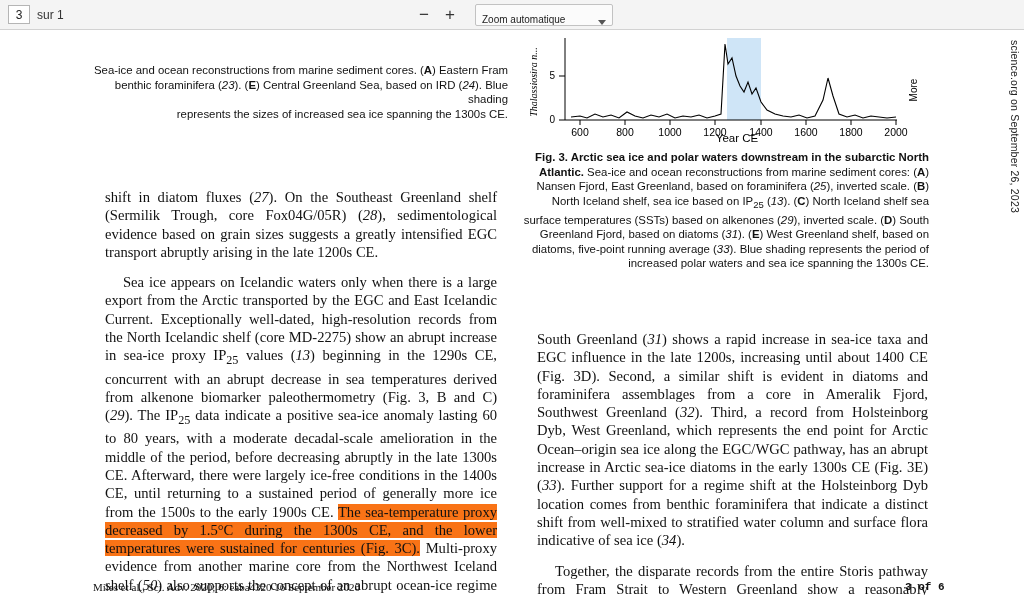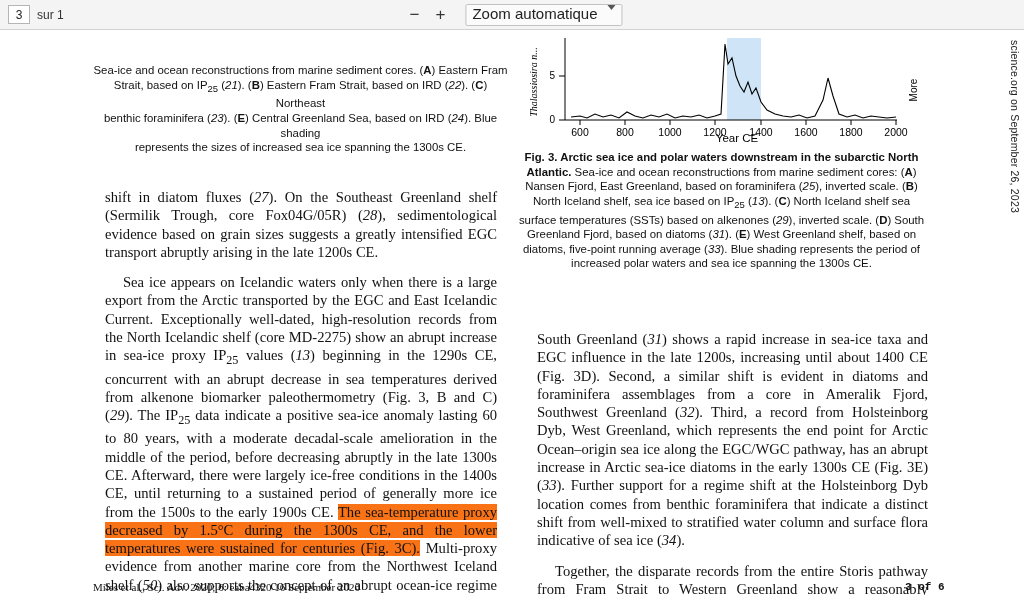--- a/index.html
+++ b/index.html
@@ -62,24 +62,24 @@
     border: none;
     cursor: pointer;
     line-height: 1;
   }
   .zoom-select {
     margin-left: 12px;
     height: 22px;
     min-width: 138px;
     border: 1px solid #c2c2c2;
     background: #fbfbfb;
-    font-size: 15px;
+    font-size: 10px;
     color: #222;
     display: flex;
-    align-items: flex-start;
+    align-items: flex-end;
     padding: 0 6px;
     box-sizing: border-box;
     justify-content: space-between;
     border-radius: 2px;
   }
   .caret {
     width: 0; height: 0;
     border-left: 4px solid transparent;
     border-right: 4px solid transparent;
     border-top: 5px solid #555;
@@ -107,21 +107,21 @@
     color: #111;
   }
   .body-text p { margin: 12px; text-indent: 18px; }
   .body-text p.noindent { text-indent: 0; }
 
   .cap {
     font-family: "Liberation Sans", sans-serif;
     font-size: 11.4px;
     line-height: 14.6px;
     color: #111;
-    text-align: center;
+    text-align: right;
   }
   .cap b { font-weight: bold; }
   .cap i { font-style: italic; }
 
   .hl {
     background: #f97316;
   }
 
   
   #cap-fig2 { left: 93px; top: 33px; width: 415px; }
@@ -198,23 +198,20 @@
       <span class="caret"></span>
     </div>
   </div>
 </div>
 
 <div class="page">
 
   <div class="col cap" id="cap-fig2">
     <div>
       Sea-ice and ocean reconstructions from marine sediment cores. (<b>A</b>) Eastern Fram
-    </div>
-    <div>
-      Strait, based on IP<sub>25</sub> (<i>21</i>). (<b>B</b>) Eastern Fram Strait, based on IRD (<i>22</i>). (<b>C</b>) Northeast
     </div>
     <div>
       benthic foraminifera (<i>23</i>). (<b>E</b>) Central Greenland Sea, based on IRD (<i>24</i>). Blue shading
     </div>
     <div>
       represents the sizes of increased sea ice spanning the 1300s CE.
     </div>
   </div>
 
   <div class="col body-text" id="col-left">

